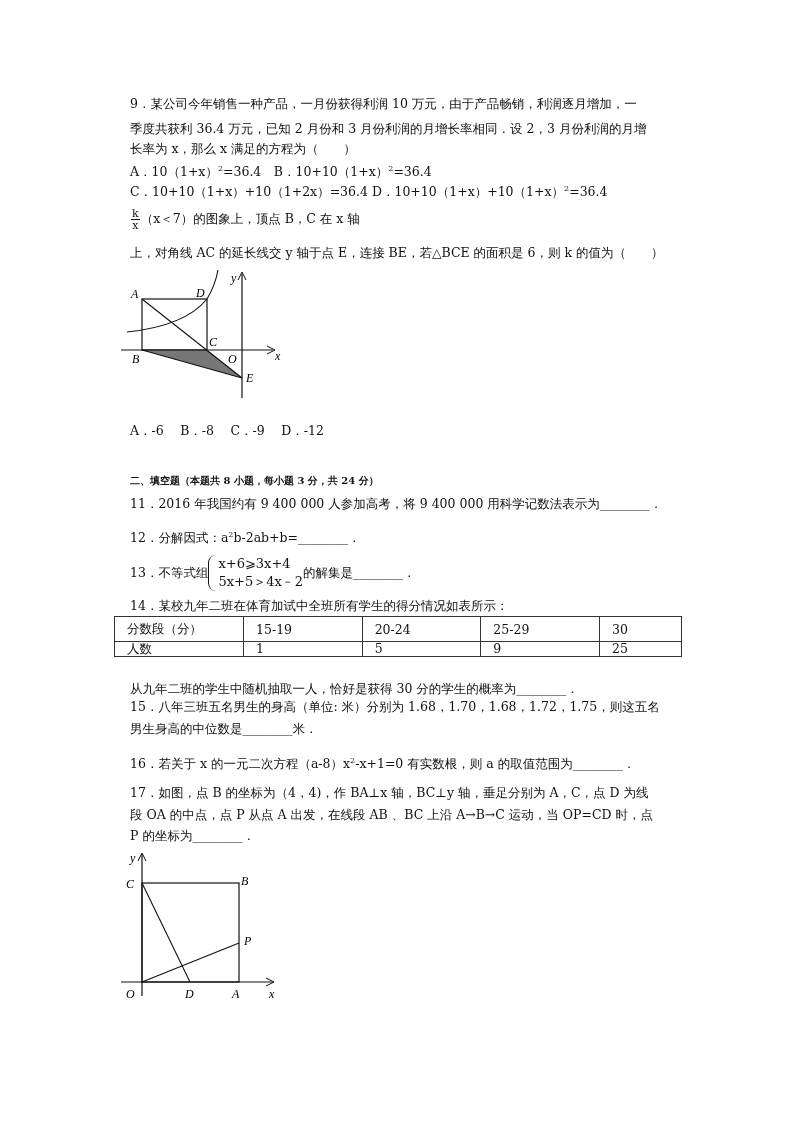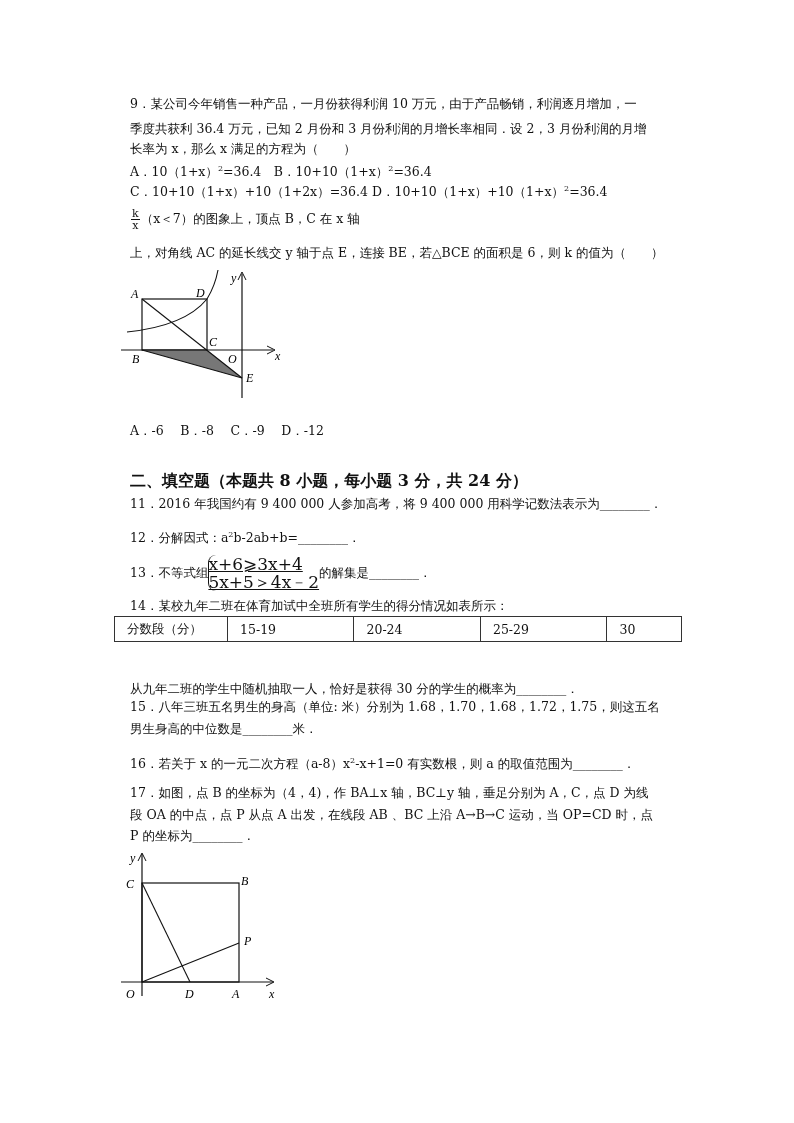--- a/index.html
+++ b/index.html
@@ -3,25 +3,25 @@
 <meta charset="utf-8">
 <style>
   html, body { margin:0; padding:0; background:#ffffff; }
   body { width:794px; height:1123px; position:relative; overflow:hidden;
          font-family:"DejaVu Serif","Liberation Serif",serif; color:#111; }
   .line { position:absolute; left:130px; font-size:12.5px; line-height:18px; white-space:nowrap; }
   .bold { font-weight:bold; }
   .frac { display:inline-block; vertical-align:middle; text-align:center; font-size:11px; line-height:11px; margin:0 1px; }
   .frac .num { display:block; border-bottom:1px solid #111; padding:0 1px; }
   .frac .den { display:block; }
-  .sys { display:inline-block; vertical-align:middle; position:relative; font-size:17px; line-height:18px;text-decoration:underline; }
+  .sys { display:inline-block; vertical-align:middle; position:relative; padding-left:10px; font-size:13px; line-height:18px; }
   .sys .brace { position:absolute; left:0; top:0; bottom:0; width:8px; border-left:1.5px solid #111; border-top-left-radius:8px; border-bottom-left-radius:8px; }
   .sys div { white-space:nowrap; }
   table.score { position:absolute; left:114px; top:616px; width:568px; border-collapse:collapse; font-size:12.5px; }
-  table.score td { border:1px solid #333; padding:0 0 0 12px; height:24px; }
+  table.score td { border:1px solid #333; padding:0 16px 0 12px; height:24px; }
   table.score tr.r2 td { height:14px; line-height:14px; }
   svg { position:absolute; }
   sup { font-size:8px; }
 </style>
 </head>
 <body>
 
 <div class="line" style="top:95px">9．某公司今年销售一种产品，一月份获得利润 10 万元，由于产品畅销，利润逐月增加，一</div>
 <div class="line" style="top:120px">季度共获利 36.4 万元，已知 2 月份和 3 月份利润的月增长率相同．设 2，3 月份利润的月增</div>
 <div class="line" style="top:140px">长率为 x，那么 x 满足的方程为（　　）</div>
@@ -53,36 +53,43 @@
     <text x="17" y="95">B</text>
     <text x="113" y="95">O</text>
     <text x="131" y="114">E</text>
     <text x="160" y="92">x</text>
     <text x="116" y="14">y</text>
   </g>
 </svg>
 
 <div class="line" style="top:422px">A．-6　 B．-8　 C．-9　 D．-12</div>
 
-<div class="line bold" style="top:472px;font-size:16px">二、填空题（本题共 8 小题，每小题 3 分，共 24 分）</div>
+<div class="line bold" style="top:472px;font-size:10px">二、填空题（本题共 8 小题，每小题 3 分，共 24 分）</div>
 <div class="line" style="top:495px">11．2016 年我国约有 9 400 000 人参加高考，将 9 400 000 用科学记数法表示为________．</div>
 <div class="line" style="top:526px"><span>12．分解因式：a</span><sup>2</sup><span>b-2ab+b=________．</span></div>
 
 <div class="line" style="top:555px"><span>13．不等式组</span><span class="sys"><span class="brace"></span><div>x+6⩾3x+4</div><div>5x+5＞4x﹣2</div></span><span>的解集是________．</span></div>
 
 <div class="line" style="top:597px">14．某校九年二班在体育加试中全班所有学生的得分情况如表所示：</div>
 
 <table class="score">
   <tbody>
       <tr>
     <td style="width:100px">分数段（分）</td>
     <td>15-19</td>
     <td>20-24</td>
     <td>25-29</td>
     <td>30</td>
+  </tr>
+  <tr class="r2">
+    <td>人数</td>
+    <td>1</td>
+    <td>5</td>
+    <td>9</td>
+    <td>25</td>
   </tr>
 </tbody>
   </table>
 
 <div class="line" style="top:680px">从九年二班的学生中随机抽取一人，恰好是获得 30 分的学生的概率为________．</div>
 <div class="line" style="top:698px">15．八年三班五名男生的身高（单位: 米）分别为 1.68，1.70，1.68，1.72，1.75，则这五名</div>
 <div class="line" style="top:720px">男生身高的中位数是________米．</div>
 <div class="line" style="top:752px"><span>16．若关于 x 的一元二次方程（a-8）x</span><sup>2</sup><span>-x+1=0 有实数根，则 a 的取值范围为________．</span></div>
 
 <div class="line" style="top:784px">17．如图，点 B 的坐标为（4，4)，作 BA⊥x 轴，BC⊥y 轴，垂足分别为 A，C，点 D 为线</div>

